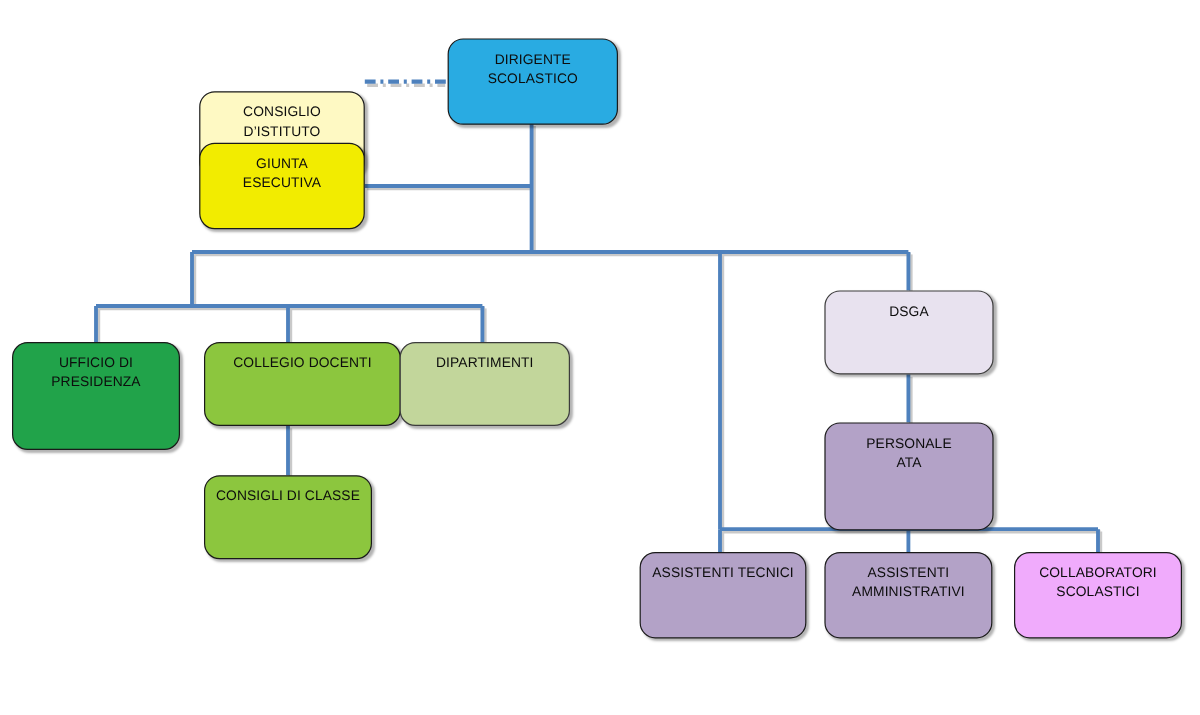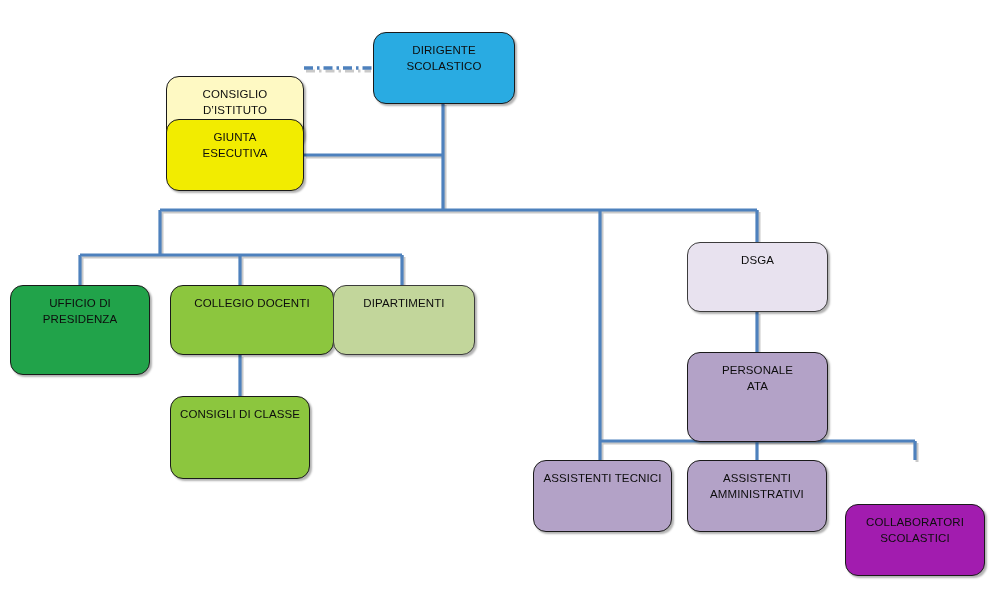--- a/index.html
+++ b/index.html
@@ -144,36 +144,36 @@
       <div class="node shadow" style="left: 10px; top: 285px; width: 140px; height: 90px; background: rgb(33, 163, 74); border-color: rgb(26, 26, 26); font-size: 11.5px;">
         <span class="line">UFFICIO DI</span>
         <span class="line">PRESIDENZA</span>
       </div>
       <div class="node shadow" style="left: 170px; top: 285px; width: 164px; height: 70px; background: rgb(140, 198, 62); border-color: rgb(26, 26, 26); font-size: 11.5px;">
         <span class="line">COLLEGIO DOCENTI</span>
       </div>
       <div class="node shadow soft" style="left: 333px; top: 285px; width: 142px; height: 70px; background: rgb(194, 214, 155); border-color: rgb(60, 60, 60); font-size: 11.5px; align-items: center;">
         <span class="line">DIPARTIMENTI</span>
       </div>
-      <div class="node shadow" style="left: 170px; top: 396px; width: 140px; height: 83px; background: rgb(140, 198, 62); border-color: rgb(26, 26, 26); font-size: 11.5px; text-align: right;">
+      <div class="node shadow" style="left: 170px; top: 396px; width: 140px; height: 70px; background: rgb(140, 198, 62); border-color: rgb(26, 26, 26); font-size: 11.5px; text-align: right;">
         <span class="line">CONSIGLI DI CLASSE</span>
       </div>
       <div class="node shadow soft" style="left: 687px; top: 242px; width: 141px; height: 70px; background: rgb(232, 226, 239); border-color: rgb(60, 60, 60); font-size: 11.5px;">
         <span class="line">DSGA</span>
       </div>
       <div class="node shadow" style="left: 687px; top: 352px; width: 141px; height: 90px; background: rgb(179, 162, 199); border-color: rgb(26, 26, 26); font-size: 11.5px;">
         <span class="line">PERSONALE</span>
         <span class="line">ATA</span>
       </div>
       <div class="node shadow" style="left: 533px; top: 460px; width: 139px; height: 72px; background: rgb(179, 162, 199); border-color: rgb(26, 26, 26); font-size: 11.5px;">
         <span class="line">ASSISTENTI TECNICI</span>
       </div>
       <div class="node shadow" style="left: 687px; top: 460px; width: 140px; height: 72px; background: rgb(179, 162, 199); border-color: rgb(26, 26, 26); font-size: 11.5px;">
         <span class="line">ASSISTENTI</span>
         <span class="line">AMMINISTRATIVI</span>
       </div>
-      <div class="node shadow" style="left: 845px; top: 460px; width: 140px; height: 72px; background: #a21caf; border-color: rgb(26, 26, 26); font-size: 11.5px; margin-top: 44px;">
+      <div class="node shadow" style="left: 845px; top: 460px; width: 140px; height: 72px; background: #f0abfc; border-color: rgb(26, 26, 26); font-size: 11.5px;">
         <span class="line">COLLABORATORI</span>
         <span class="line">SCOLASTICI</span>
       </div>
     </div>
 
 </div>
 
 </body></html>

